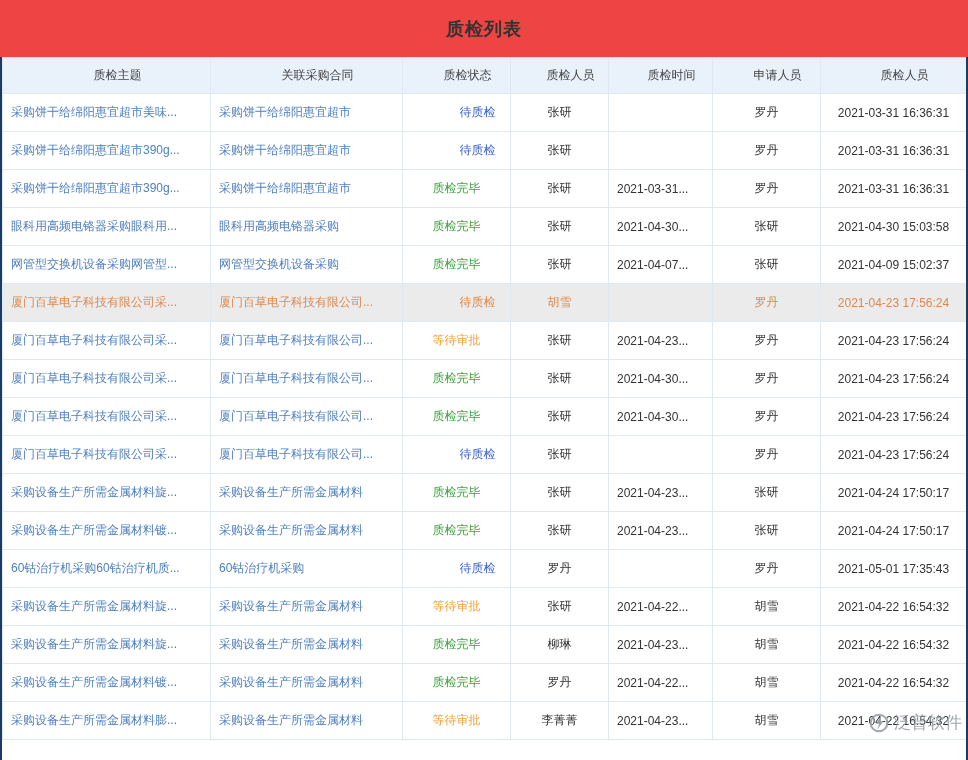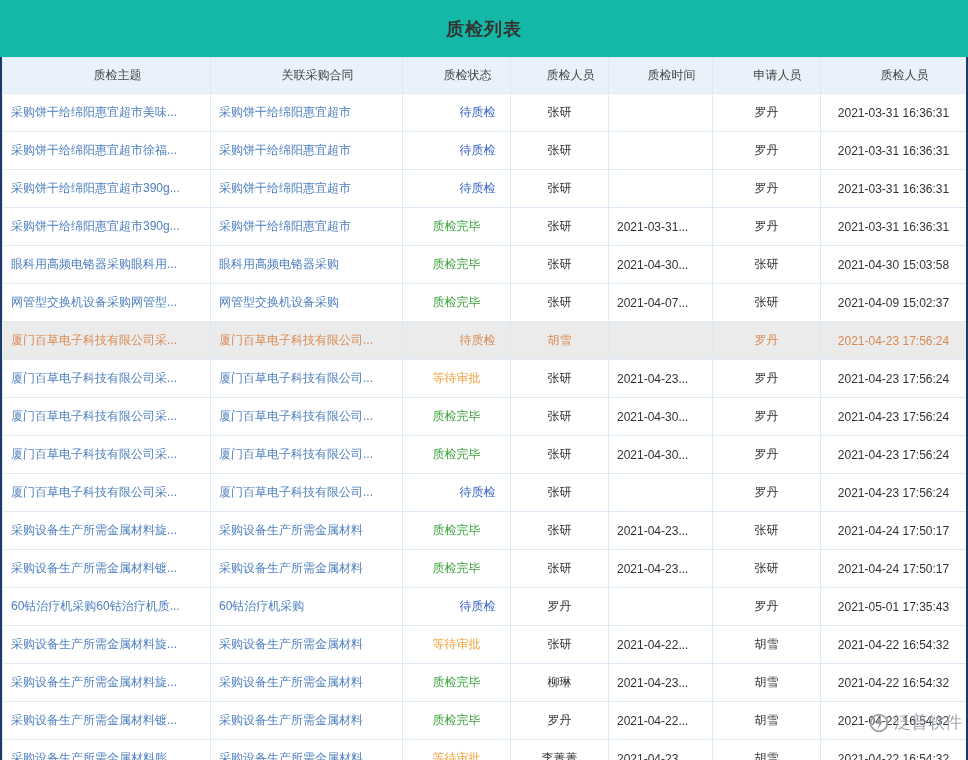--- a/index.html
+++ b/index.html
@@ -4,21 +4,21 @@
 <style>
   * { margin:0; padding:0; box-sizing:border-box; }
   html,body { width:968px; height:760px; }
   body {
     font-family:"Liberation Sans","DejaVu Sans",sans-serif;
     background:#ffffff;
     position:relative;
     overflow:hidden;
     color:var(--text,#333333);
   }
-  .title-bar { height:57px; display:flex; align-items:center; justify-content:center; background:#14b8a6; }
+  .title-bar { height:57px; display:flex; align-items:center; justify-content:center; background:#ef4444; }
   .title { font-size:18px; font-weight:bold; color:var(--title-color,#333333); letter-spacing:1px; }
   .edge { position:absolute; top:57px; bottom:0; width:2px; background:var(--edge,#1b3a67); z-index:5; }
   .edge-left { left:0; }
   .edge-right { right:0; }
   .table-wrap { position:absolute; left:2px; right:2px; top:57px; bottom:0; overflow:hidden; background:#fff; }
   table { width:964px; table-layout:fixed; border-collapse:collapse; font-size:12px; }
   th, td {
     border:1px solid var(--border,#dfe9f3);
     height:37px;
     text-align:center;
@@ -88,29 +88,20 @@
         <tr>
           <td class="link left">采购饼干给绵阳惠宜超市美味...</td>
           <td class="link left">采购饼干给绵阳惠宜超市</td>
           <td class="status pending">待质检</td>
           <td>张研</td>
           <td class="left"></td>
           <td>罗丹</td>
           <td>2021-03-31 16:36:31</td>
         </tr>
         <tr>
-          <td class="link left">采购饼干给绵阳惠宜超市徐福...</td>
-          <td class="link left">采购饼干给绵阳惠宜超市</td>
-          <td class="status pending">待质检</td>
-          <td>张研</td>
-          <td class="left"></td>
-          <td>罗丹</td>
-          <td>2021-03-31 16:36:31</td>
-        </tr>
-        <tr>
           <td class="link left">采购饼干给绵阳惠宜超市390g...</td>
           <td class="link left">采购饼干给绵阳惠宜超市</td>
           <td class="status pending">待质检</td>
           <td>张研</td>
           <td class="left"></td>
           <td>罗丹</td>
           <td>2021-03-31 16:36:31</td>
         </tr>
         <tr>
           <td class="link left">采购饼干给绵阳惠宜超市390g...</td>

